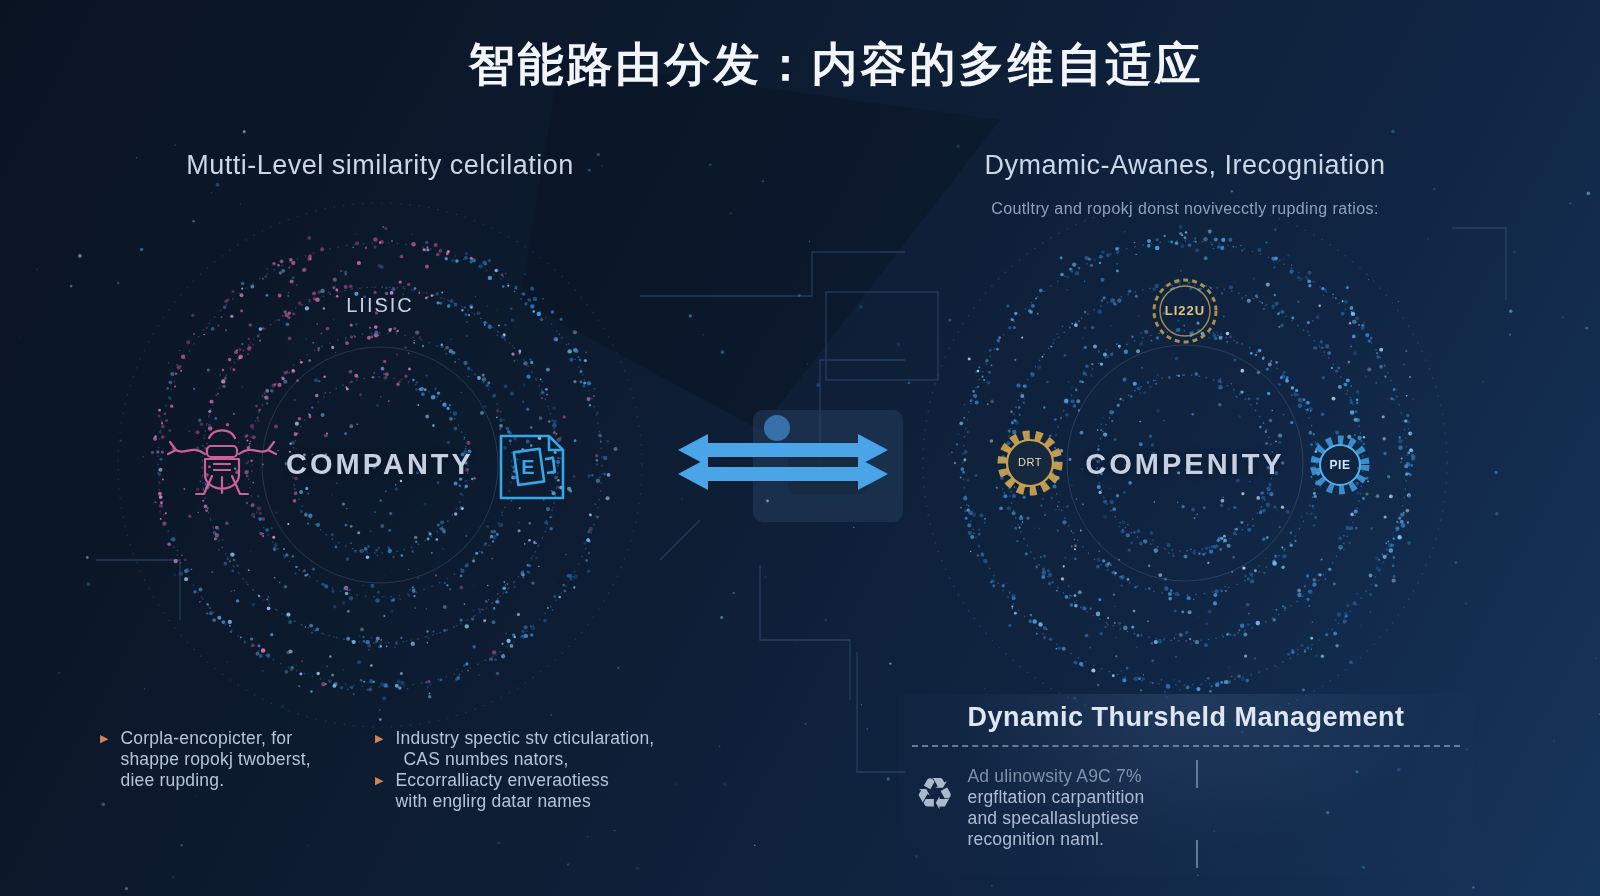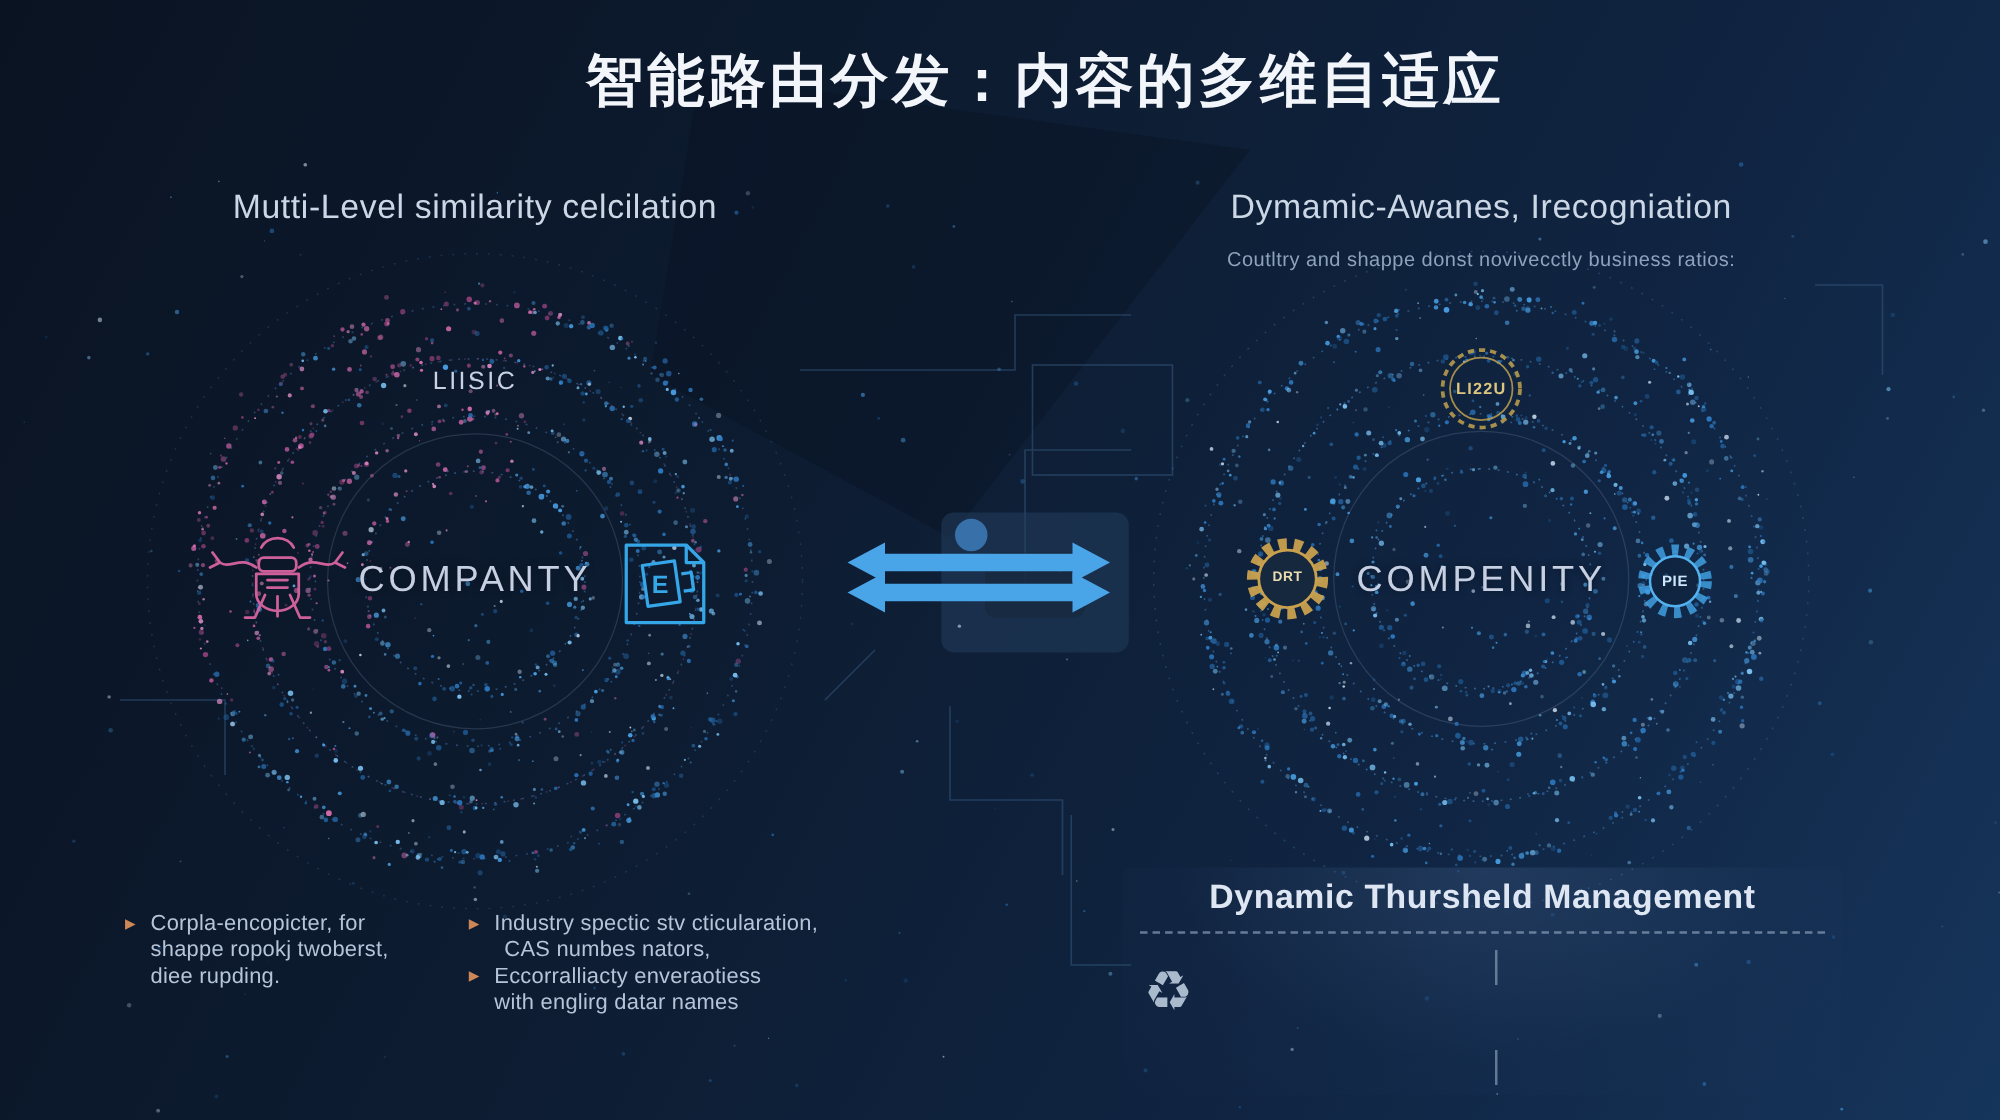--- a/index.html
+++ b/index.html
@@ -11,23 +11,23 @@
   .abs{position:absolute;}
   #bg{position:absolute;left:0;top:0;z-index:1;}
   .txt{z-index:3;}
   .page-title{
     left:0;top:34px;width:1600px;text-align:center;
     font-size:46px;font-weight:bold;color:#f2f6fb;letter-spacing:3px;padding-left:36px;
   }
   .col-heading{font-size:27px;color:#ccd7e6;text-align:center;letter-spacing:.5px;}
   .col-sub{font-size:16px;color:#8ea2bc;text-align:center;letter-spacing:.4px;}
   .ring-label{font-size:20px;color:#c9d2e4;letter-spacing:2px;text-align:center;}
-  .center-label{font-size:29px;font-weight:normal;color:#c6d0e2;letter-spacing:3px;text-align:center;text-shadow:0 0 6px rgba(10,20,35,.9);}
+  .center-label{font-size:29px;font-weight:bold;color:#c6d0e2;letter-spacing:3px;text-align:center;text-shadow:0 0 6px rgba(10,20,35,.9);}
   .badge-label{font-size:13px;font-weight:bold;color:#dcc57e;letter-spacing:1px;text-align:center;}
-  .gear-label-gold{font-size:11px;font-weight:bold;color:#e9dcae;letter-spacing:.5px;text-align:center;}
+  .gear-label-gold{font-size:11px;font-weight:normal;color:#e9dcae;letter-spacing:.5px;text-align:center;}
   .gear-label-blue{font-size:12px;font-weight:bold;color:#cde7fa;letter-spacing:.5px;text-align:center;}
   .bullet-group{display:flex;align-items:flex-start;z-index:3;}
   .bullet-marker{font-size:11px;color:#cd8756;margin-right:12px;margin-top:4px;flex:none;}
   .bullet-lines{font-size:17.5px;line-height:21px;color:#b6c4d8;letter-spacing:.2px;}
   .panel{
     left:898px;top:694px;width:576px;height:182px;border-radius:8px;z-index:2;
     background:radial-gradient(ellipse at 50% 0%,rgba(120,160,215,.16),rgba(40,70,110,.07) 60%,rgba(20,40,70,0) 100%);
   }
   .panel-heading{left:900px;top:702px;width:572px;text-align:center;font-size:27px;font-weight:600;color:#dde6f2;letter-spacing:.5px;}
   .panel-dash{left:912px;top:745px;width:548px;height:0;border-top:2px dashed #8297b2;opacity:.75;z-index:3;}
@@ -2315,21 +2315,21 @@
       <circle r="25" fill="none" stroke="#3f9fe0" stroke-width="9" stroke-dasharray="5.5 6" opacity="0.85"></circle>
       <circle r="20" fill="rgba(16,36,62,0.65)" stroke="#54b1ef" stroke-width="2"></circle>
     </g>
   </svg>
 
   <div class="abs txt page-title">智能路由分发：内容的多维自适应</div>
 
   <div class="abs txt col-heading" style="left:120px;top:150px;width:520px;">Mutti-Level similarity celcilation</div>
 
   <div class="abs txt col-heading" style="left:925px;top:150px;width:520px;">Dymamic-Awanes, Irecogniation</div>
-  <div class="abs txt col-sub" style="left:905px;top:200px;width:560px;">Coutltry and shappe donst novivecctly business ratios:</div>
+  <div class="abs txt col-sub" style="left:905px;top:200px;width:560px;">Coutltry and ropokj donst novivecctly rupding ratios:</div>
 
   <div class="abs txt ring-label" style="left:330px;top:294px;width:100px;">LIISIC</div>
   <div class="abs txt center-label" style="left:255px;top:448px;width:250px;">COMPANTY</div>
 
   <div class="abs txt badge-label" style="left:1135px;top:303px;width:100px;">LI22U</div>
   <div class="abs txt center-label" style="left:1060px;top:448px;width:250px;">COMPENITY</div>
   <div class="abs txt gear-label-gold" style="left:1000px;top:456px;width:60px;">DRT</div>
   <div class="abs txt gear-label-blue" style="left:1312px;top:458px;width:56px;">PIE</div>
 
   <div class="abs bullet-group" style="left:100px;top:728px;width:260px;">
@@ -2356,19 +2356,25 @@
       <div>with englirg datar names</div>
     </div>
   </div>
 
   <div class="abs panel"></div>
   <div class="abs txt panel-heading">Dynamic Thursheld Management</div>
   <div class="abs panel-dash"></div>
 
   <div class="abs panel-item" style="left:915px;top:766px;width:270px;">
     <span class="recycle-glyph">♻</span>
+    <div class="panel-item-lines">
+      <div class="line-faded">Ad ulinowsity A9C 7%</div>
+      <div>ergfltation carpantition</div>
+      <div>and specallasluptiese</div>
+      <div>recognition naml.</div>
+    </div>
   </div>
 
   <div class="abs vdash" style="left:1196px;top:760px;height:28px;"></div>
   <div class="abs vdash" style="left:1196px;top:840px;height:28px;"></div>
 
 
 </div>
 
 </body></html>

